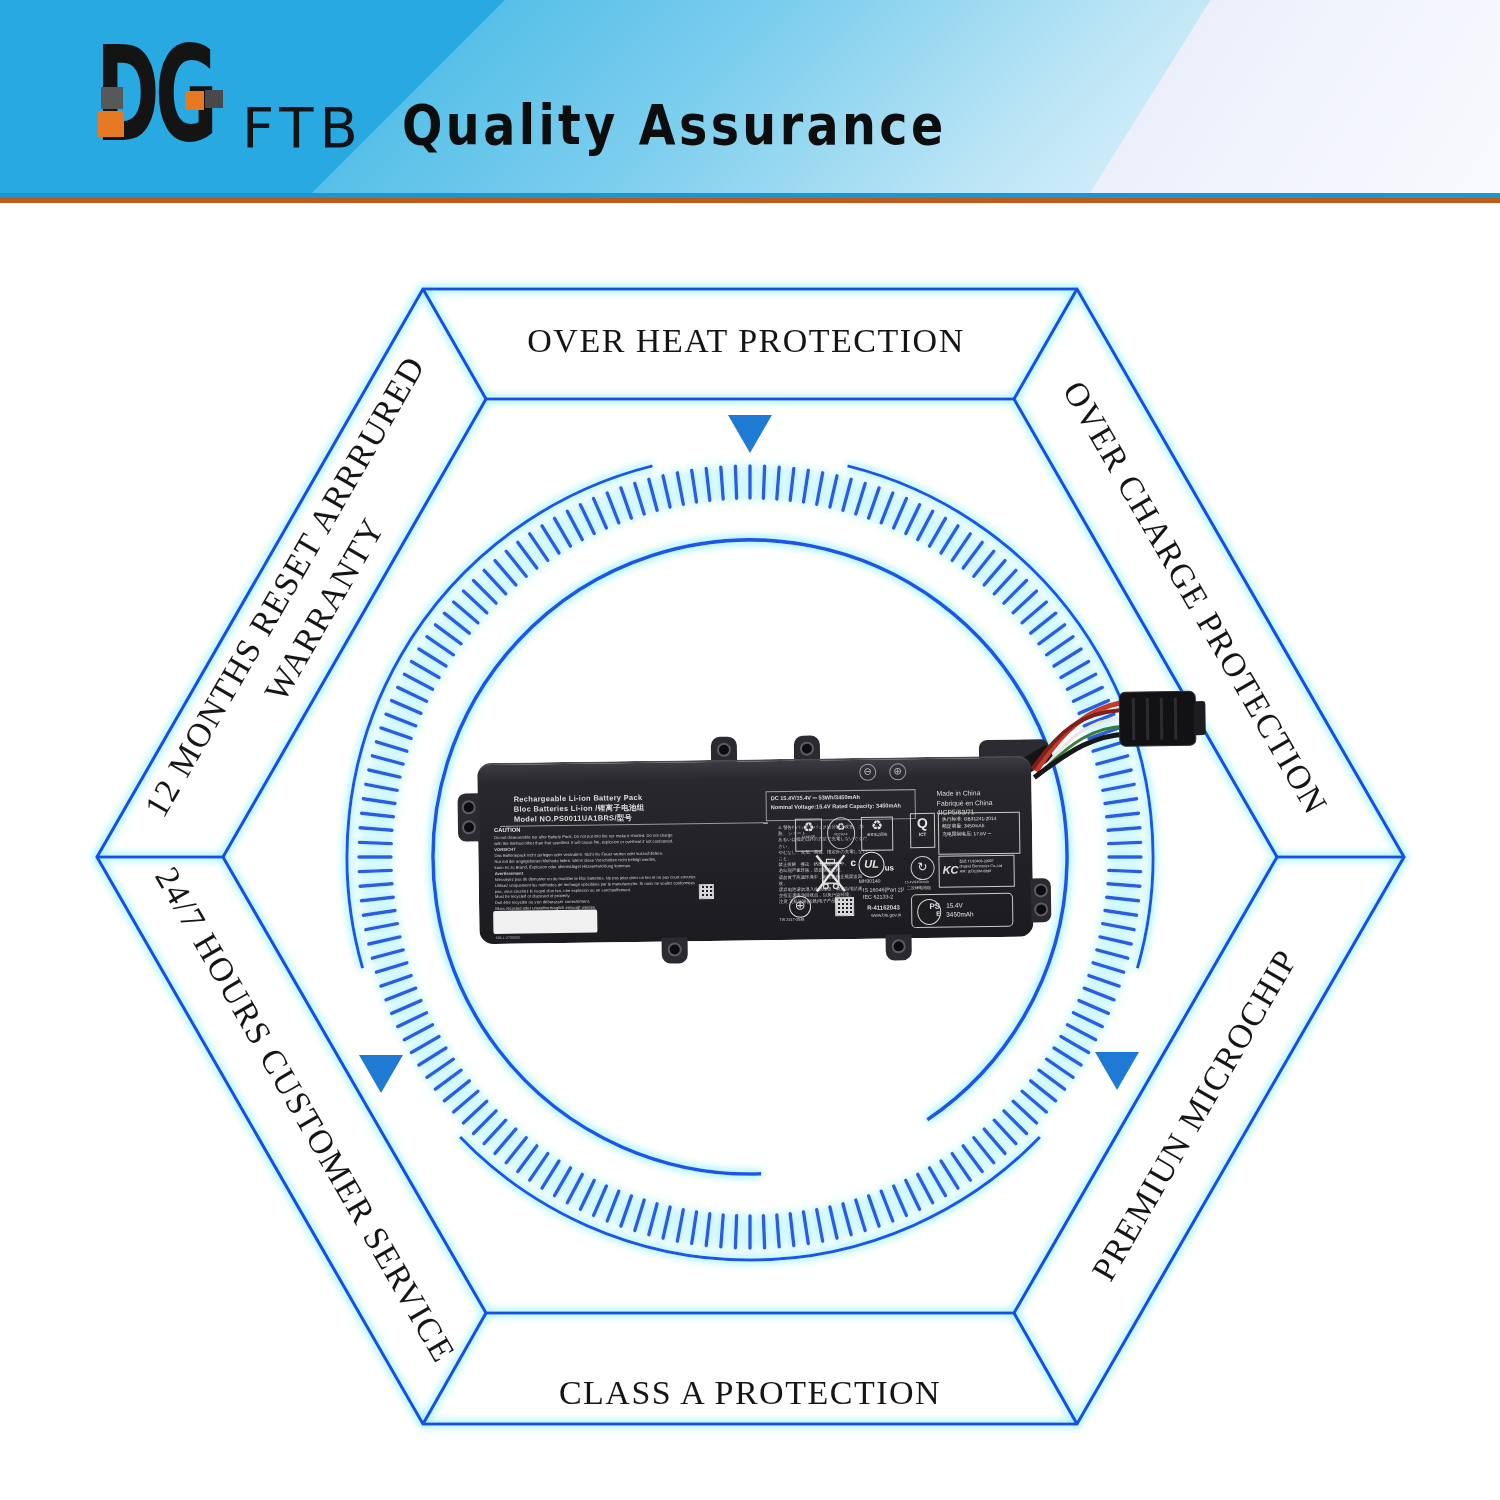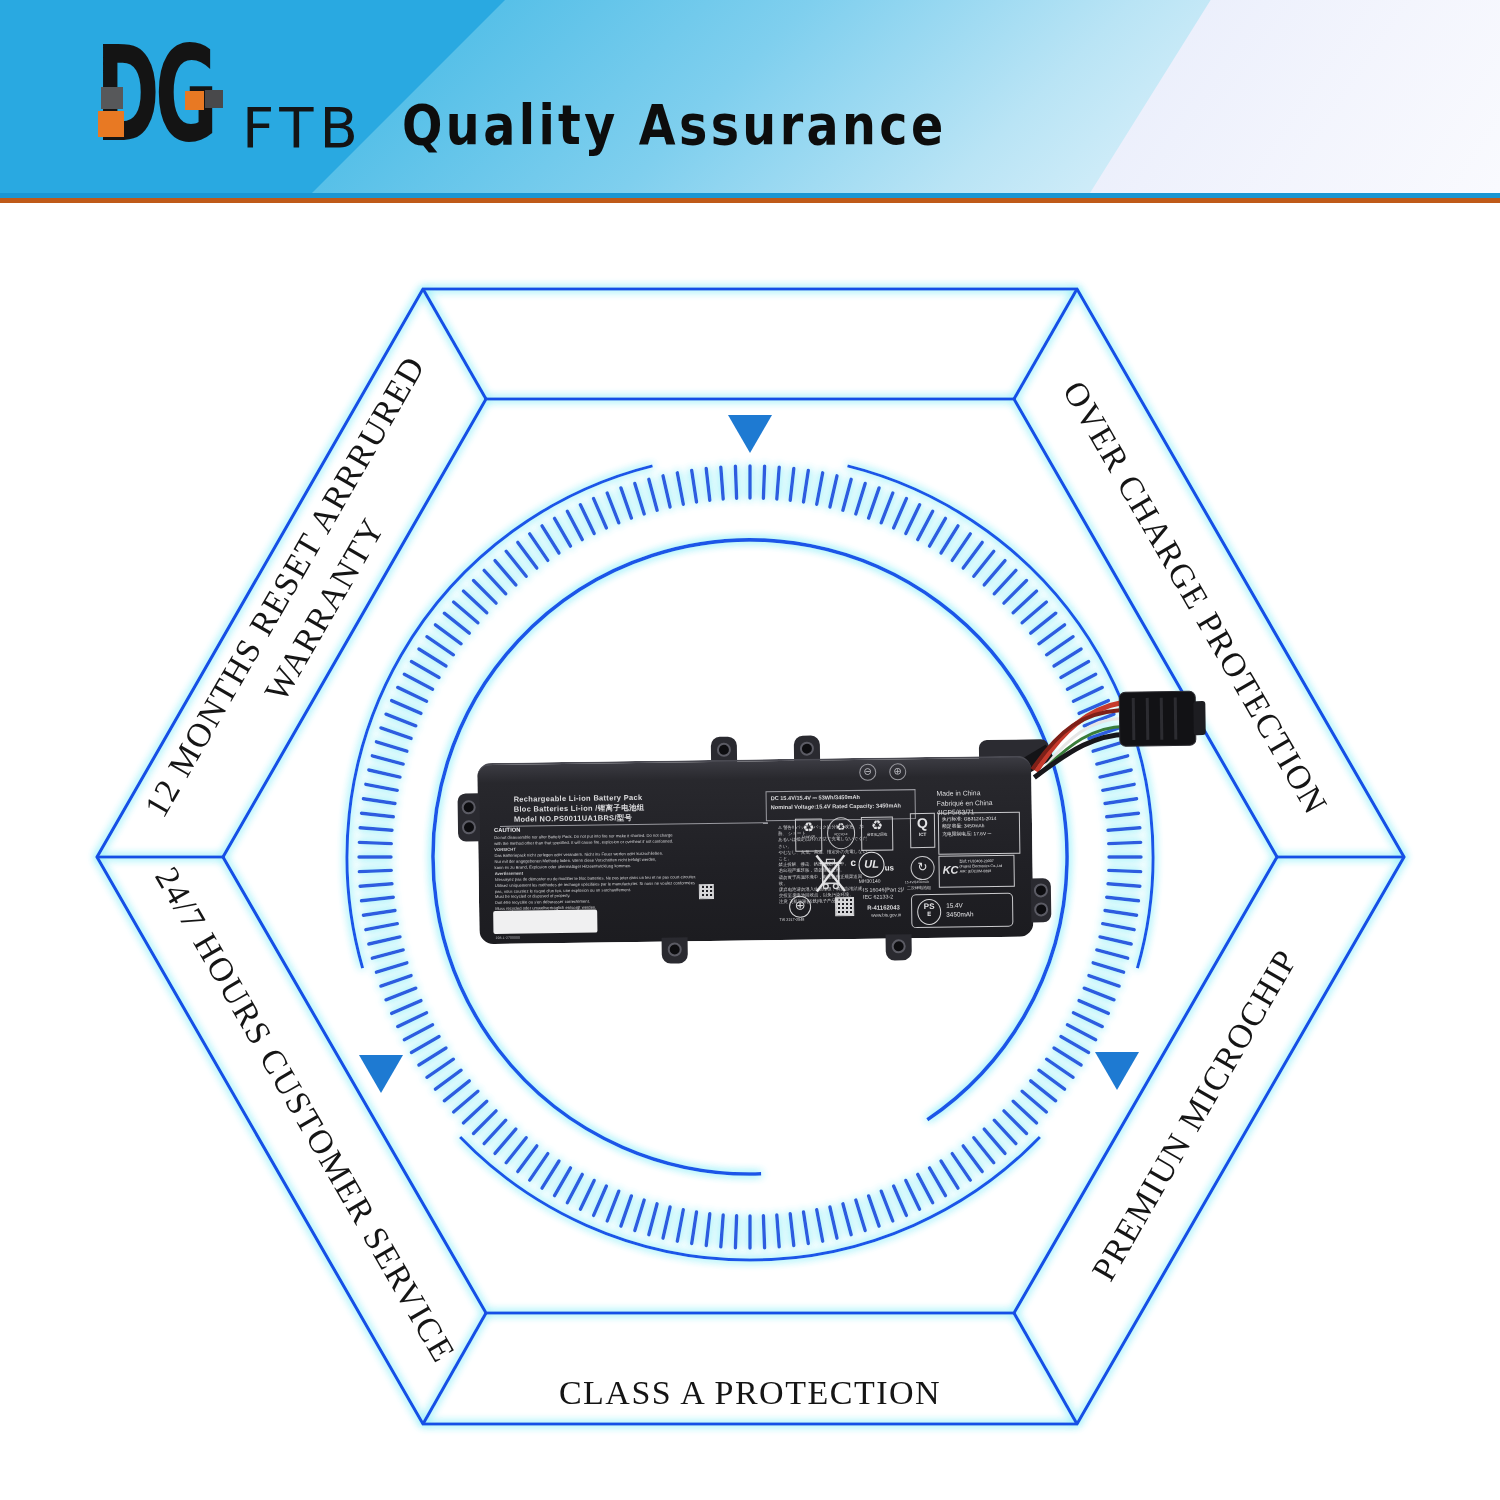--- a/index.html
+++ b/index.html
@@ -74,21 +74,21 @@
   .ul{position:absolute;color:#e8e8ea;font-weight:bold;}
   .qr{position:absolute;border:1px solid #d8d8da;
       background-image:repeating-linear-gradient(0deg,#d8d8da 0 2px,transparent 2px 4px),
                        repeating-linear-gradient(90deg,#d8d8da 0 2px,transparent 2px 4px);}
   .tinytxt{position:absolute;color:#dcdcde;}
   .gbbox{position:absolute;left:460px;top:54px;width:74px;height:36px;border:.8px solid #c9c9cc;
          font-size:4.8px;line-height:7.4px;color:#e4e4e6;padding:2px 3px;text-align:left;}
   .kcbox{position:absolute;left:460px;top:97px;width:74px;height:30px;border:.8px solid #c9c9cc;color:#e4e4e6;}
   .psbox{position:absolute;left:432px;top:135px;width:100px;height:32px;border:.8px solid #c9c9cc;border-radius:5px;color:#e4e4e6;}
   .pscirc{position:absolute;left:5px;top:4px;width:22px;height:22px;border:1.2px solid #d8d8da;border-radius:50%;
-          text-align:center;font-size:8px;font-weight:bold;line-height:9px;padding-top:2px;}
+          text-align:right;font-size:8px;font-weight:bold;line-height:9px;padding-top:2px;}
   .wires{position:absolute;left:545px;top:0px;}
   [data-interactable]{ -webkit-user-select:none;user-select:none; }
 </style>
 </head>
 <body>
 
 <div class="page" data-interactable="false">
 
   <div class="hdr" data-interactable="false">
     <div class="band1" data-interactable="false"></div>
@@ -307,20 +307,21 @@
           <line x1="1108.7" y1="843.6" x2="1140.7" y2="842.4" class="tick" data-interactable="false"></line>
         </g>
     </g>
     <g data-interactable="false">
       <polygon class="tri" points="728,415 772,415 750,453" data-interactable="false"></polygon>
       <polygon class="tri" points="359,1055 403,1055 381,1093" data-interactable="false"></polygon>
       <polygon class="tri" points="1095,1052 1139,1052 1117,1090" data-interactable="false"></polygon>
     </g>
   </svg>
 
+  <div class="lbl lbl-top" data-interactable="false">OVER HEAT PROTECTION</div>
   <div class="lbl lbl-tr" data-interactable="false">OVER CHARGE PROTECTION</div>
   <div class="lbl lbl-br" data-interactable="false">PREMIUN MICROCHIP</div>
   <div class="lbl lbl-bottom" data-interactable="false">CLASS A PROTECTION</div>
   <div class="lbl lbl-bl" data-interactable="false">24/7 HOURS CUSTOMER SERVICE</div>
   <div class="lbl lbl-tl" data-interactable="false">
     <div data-interactable="false">12 MONTHS RESET ARRRURED</div>
     <div data-interactable="false">WARRANTY</div>
   </div>
 
   <div class="battery" data-interactable="false">

